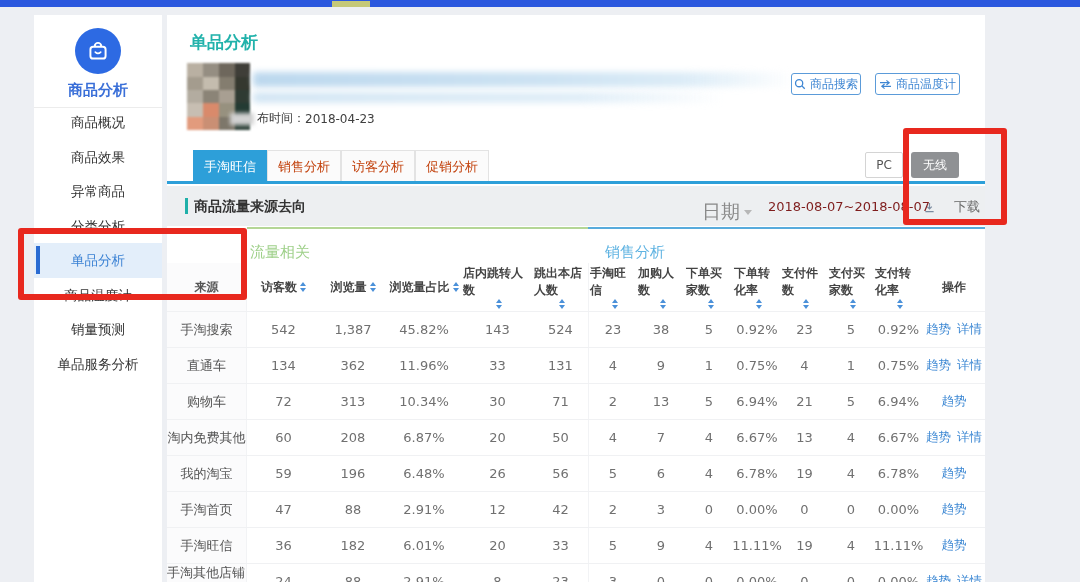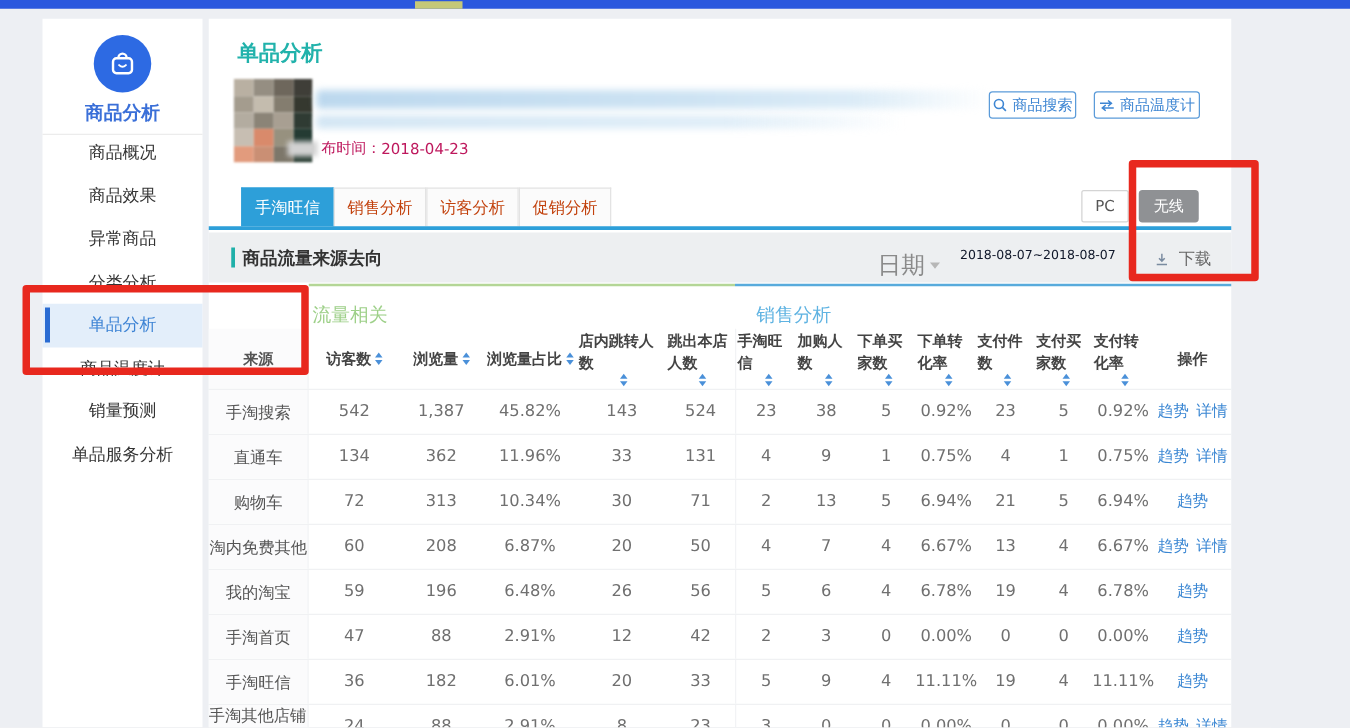--- a/index.html
+++ b/index.html
@@ -27,21 +27,21 @@
   .main { position:absolute; left:167px; top:15px; width:818px; height:567px; background:#fff; }
   .page-title { position:absolute; left:23px; top:16px; font-size:17px; font-weight:bold; color:#21b2ab; }
 
   .product-img { position:absolute; left:20px; top:48px; width:63px; height:67px; filter:blur(1px); }
   .blur-line1 { position:absolute; left:86px; top:57px; width:540px; height:15px; filter:blur(3px);
     background:linear-gradient(90deg,#bcd8ee 0%,#cde3f3 55%,#dcecf7 80%,rgba(236,244,250,0)); border-radius:3px; }
   .blur-line2 { position:absolute; left:86px; top:77px; width:470px; height:11px; filter:blur(3px);
     background:linear-gradient(90deg,#d3e6f4 0%,#e0eef8 70%,rgba(240,247,252,0)); border-radius:3px; }
   .release-row { position:absolute; left:63px; top:96px; height:15px; display:flex; align-items:center; }
   .release-blur { width:24px; height:12px; background:#d2d2d2; filter:blur(2px); margin-right:3px; }
-  .release-text { font-size:12px; color:#be185d; }
+  .release-text { font-size:12px; color:#404040; }
 
   .hdr-btn { position:absolute; top:58px; height:22px; border:1px solid #5b9bd9; border-radius:3px;
     background:#fff; color:#3e86d3; font-size:12px; display:flex; align-items:center; justify-content:center;
     gap:4px; cursor:pointer; }
   .btn-search { left:624px; width:70px; }
   .btn-thermo { left:708px; width:85px; }
 
   
   .tab { position:absolute; top:135px; height:31px; width:74px; line-height:31px; text-align:center;
     font-size:13px; cursor:pointer; background:#fbfbfb; border:1px solid #e3e3e3; border-bottom:none; color:#c2410c; }
@@ -54,23 +54,23 @@
   .toggle-pc { left:698px; width:38px; background:#fff; border:1px solid #d4d4d4; color:#555; border-radius:2px; }
   .toggle-wifi { left:744px; width:48px; background:#8f9194; color:#fff; border-radius:3px; }
 
   
   .section-row { position:absolute; left:0; top:171px; width:818px; height:40px; background:#edeff1; }
   .section-bar { position:absolute; left:18px; top:12px; width:3px; height:16px; background:#1fb0a9; }
   .section-title { position:absolute; left:27px; top:12px; font-size:14px; font-weight:bold; color:#333; }
   .date-label { position:absolute; left:535px; top:13px; font-size:19px; color:#8a8a8a; cursor:pointer; }
   .caret { display:inline-block; width:0; height:0; border-left:4px solid transparent; border-right:4px solid transparent;
     border-top:5px solid #b7b7b7; margin-left:4px; vertical-align:middle; }
-  .date-range { position:absolute; left:601px; top:13px; font-size:10px; color:#0f172a; cursor:pointer; }
+  .date-range { position:absolute; left:601px; top:13px; font-size:13px; color:#7f1d1d; cursor:pointer; }
   .download { position:absolute; left:757px; top:12px; font-size:13px; color:#666; cursor:pointer;
-    display:flex; align-items:center; gap:8px; }
+    display:flex; align-items:center; gap:19px; }
 
   
   .grp-line { position:absolute; top:212px; height:2px; }
   .grp-line-traffic { left:80px; width:341px; background:#b4d696; }
   .grp-line-convert { left:421px; width:397px; background:#58abdc; }
   .grp-label { position:absolute; top:228px; font-size:15px; }
   .grp-traffic { left:83px; color:#9ed089; }
   .grp-convert { left:438px; color:#5fb3e2; }
 
   .thead-cells { position:absolute; left:0; top:248px; width:818px; height:48px; display:flex; }

